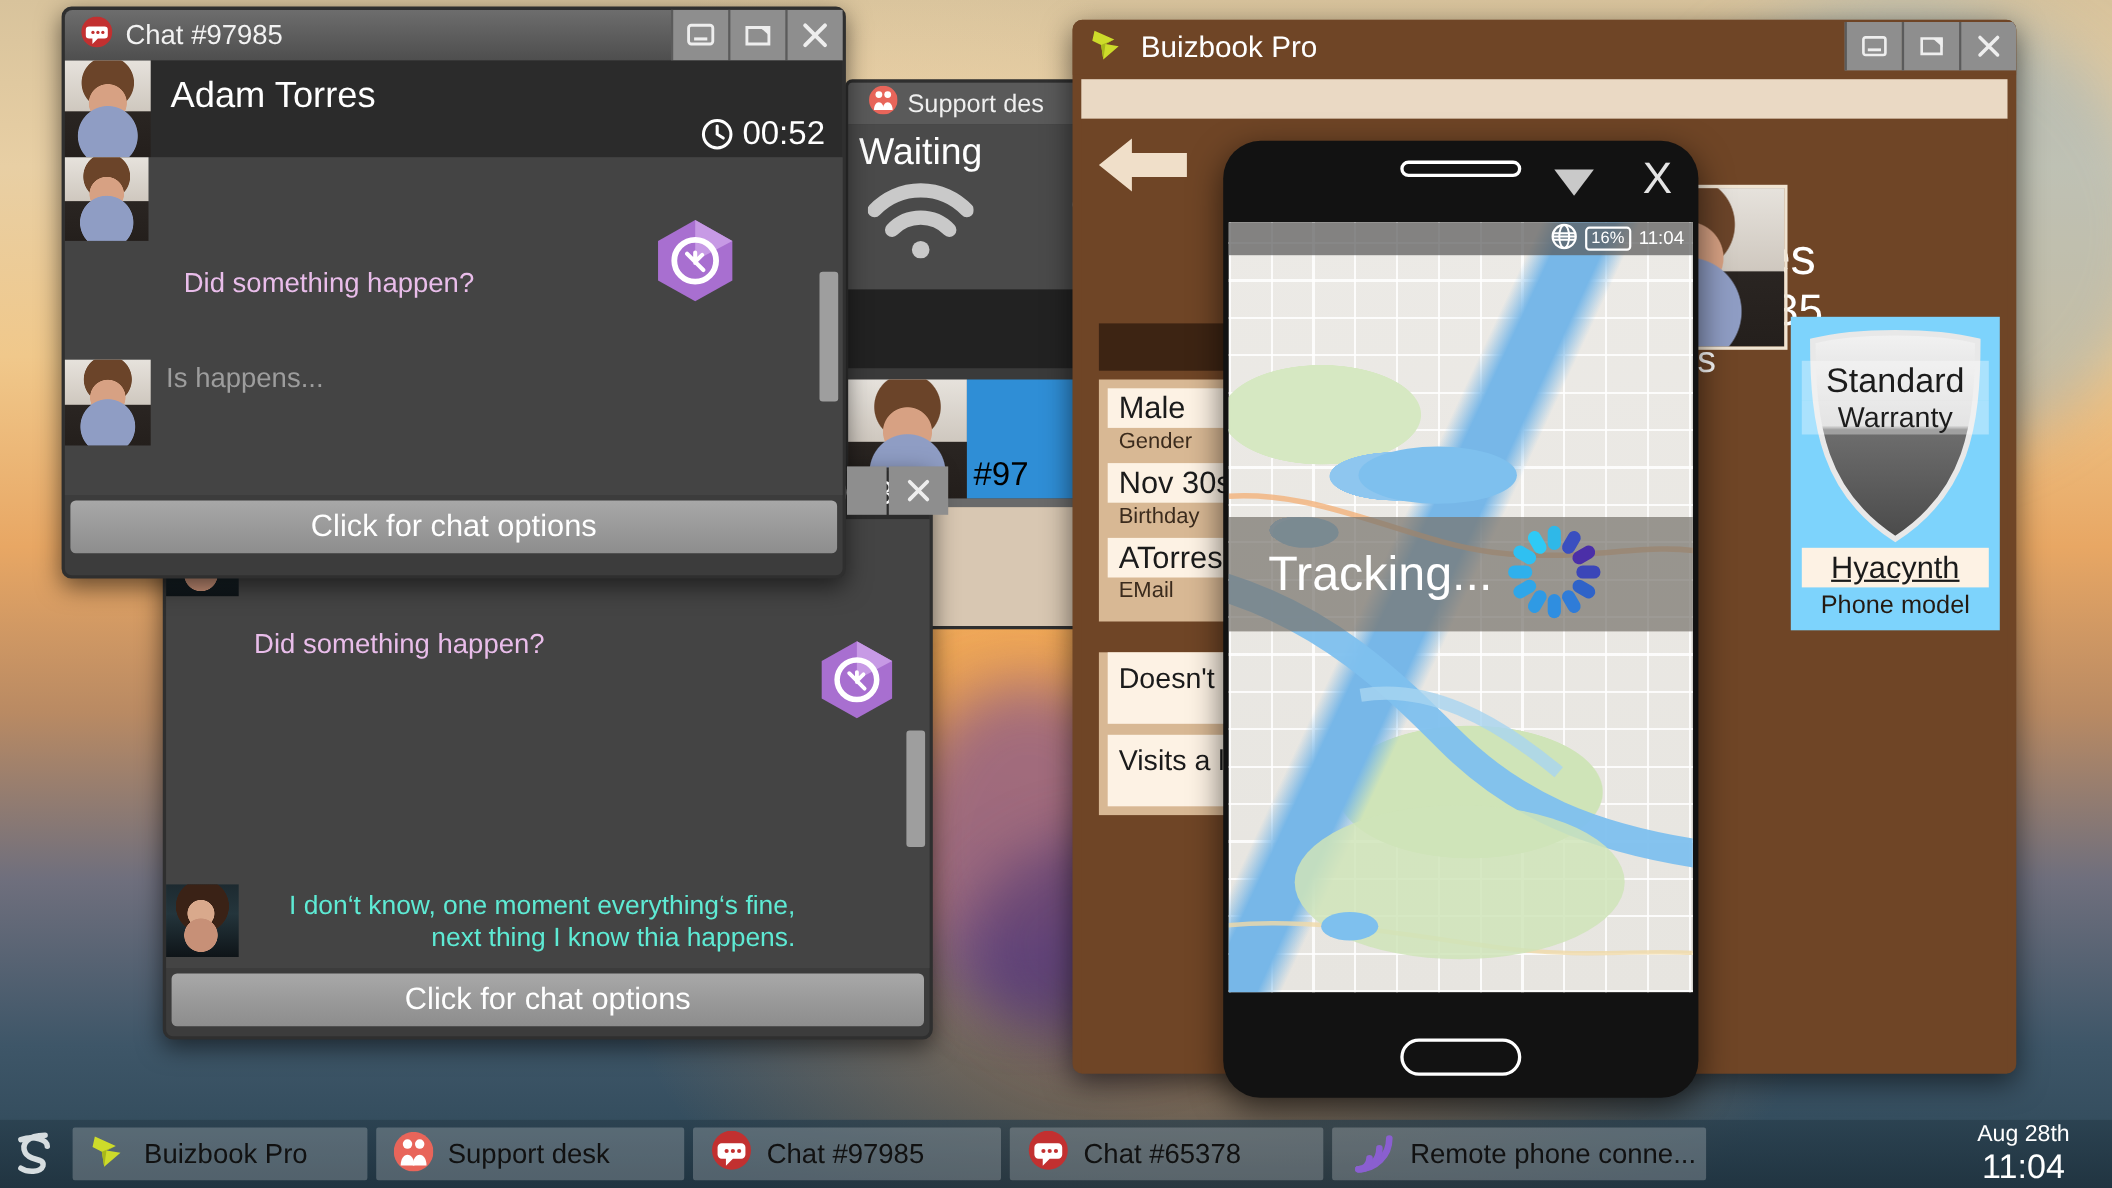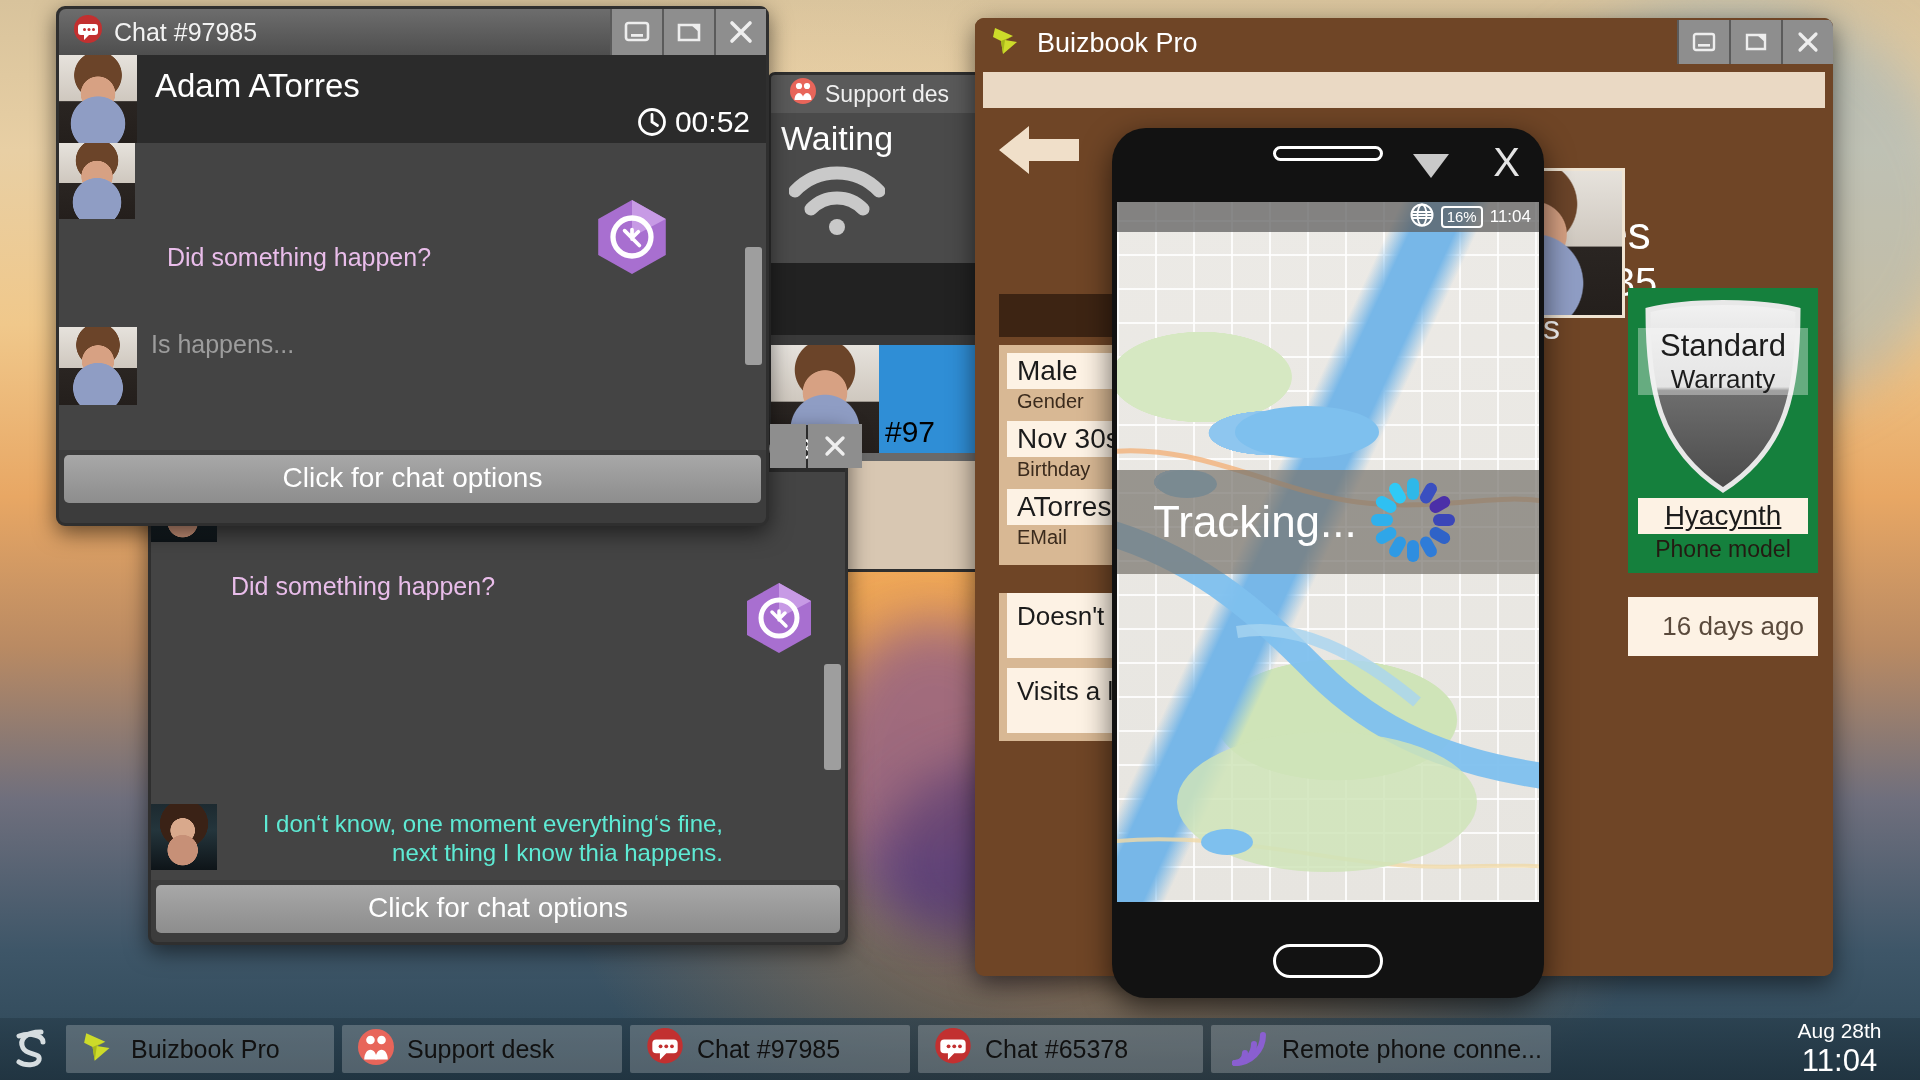--- a/index.html
+++ b/index.html
@@ -82,21 +82,21 @@
   .bb-strip { height: 36px; background:#ead9c4; margin: 4px 8px 0 8px;}
   .bb-main { position:relative; height: 905px; margin: 0 8px 8px 8px; background:#6f4526;}
   .bb-back { position:absolute; left: 14px; top: 12px; width: 84px; height: 60px;}
   .bb-custname { position:absolute; color:#fff; }
   .bb-photo { position:absolute; border:3px solid #f0e4d2; }
   .bb-colhdr { background:#3d2413; color:#fff; text-align:center; font-size:26px; padding:6px 0; }
   .bb-card { background:#d8b894; padding: 8px; }
   .bb-field { background:#fdf2e4; padding: 2px 10px; font-size:28px; color:#1b1b1b; white-space:nowrap; overflow:hidden;}
   .bb-flabel { font-size:20px; color:#3b2b1d; padding: 1px 10px 8px; }
   .bb-note { background:#fdf2e4; font-size:26px; color:#1b1b1b; padding: 8px 10px 26px; margin-top: 10px; white-space:nowrap; overflow:hidden;}
-  .bb-shield-wrap { background:#15803d; padding:10px; }
+  .bb-shield-wrap { background:#7dd3fc; padding:10px; }
   .bb-daysrow { background:#fdf2e4; text-align:right; font-size:26px; color:#5a4a3c; padding:14px 14px; margin-bottom:6px;}
 
   
   .phone { position:absolute; background:#121212; border-radius: 34px; box-shadow: 0 10px 30px rgba(0,0,0,.6); }
   .phone-top { position:relative; height: 74px; }
   .phone-speaker { position:absolute; left:50%; transform:translateX(-50%); top:18px;
                    width:110px; height:15px; border:3px solid #fff; border-radius:9px;}
   .phone-screen { position:relative; overflow:hidden; background:#e9e7e2;}
   .phone-status { position:absolute; top:0; left:0; right:0; height:30px; background:rgba(90,90,90,.72);
                   display:flex; align-items:center; justify-content:flex-end; gap:7px; padding-right:8px; color:#fff;}
@@ -274,21 +274,20 @@
             <path d="M10 12 C50 2 120 2 160 12 C160 90 150 150 85 192 C20 150 10 90 10 12 Z" fill="url(#shg)" stroke="#e8e8e8" stroke-width="5"></path>
           </svg>
           <div style="position:absolute;left:0;top:30px;width:170px;text-align:center;font-size:31px;color:#1c1c1c;background:rgba(255,255,255,.35);">Standard</div>
           <div style="position:absolute;left:0;top:66px;width:170px;text-align:center;font-size:26px;color:#1c1c1c;background:rgba(255,255,255,.35);">Warranty</div>
         </div>
         <div class="bb-field" style="text-align:center;text-decoration:underline;">Hyacynth</div>
         <div style="text-align:center;font-size:23px;color:#241a12;padding-top:2px;">Phone model</div>
       </div>
       <div style="height:24px;"></div>
       <div>
-        <div class="bb-daysrow">16 days ago</div>
       </div>
     </div>
   </div>
 </div>
 
 <div class="win chatwin" style="left:148px; top:425px; width:700px; height:520px;">
   <div class="chat-head" style="height:44px;">
     <div class="chat-av face-f" style="height:44px;"></div>
     <div class="chat-timer" style="bottom:6px;">
       <svg width="28" height="28" viewBox="0 0 28 28">
@@ -348,21 +347,21 @@
       <div class="winbtn">
         <svg width="26" height="26" viewBox="0 0 26 26">
             <path d="M4 4 L22 22 M22 4 L4 22" stroke="#eee" stroke-width="3.6" stroke-linecap="round"></path>
           </svg>
       </div>
     </div>
   </div>
 
   <div class="chat-head" style="height:88px;">
     <div class="chat-av face-m" style="width:78px;height:88px;flex:0 0 78px;"></div>
-    <div class="chat-name">Adam ATorres</div>
+    <div class="chat-name">Adam Torres</div>
     <div class="chat-timer">
       <svg width="30" height="30" viewBox="0 0 30 30">
           <circle cx="15" cy="15" r="12.5" stroke="#fff" stroke-width="2.8" fill="none"></circle>
           <path d="M15 7.5 V15 L20.5 18.5" stroke="#fff" stroke-width="2.8" fill="none" stroke-linecap="round"></path>
         </svg>
       <span>00:52</span>
     </div>
   </div>
 
   <div class="chat-body" style="height:307px;position:relative;">

